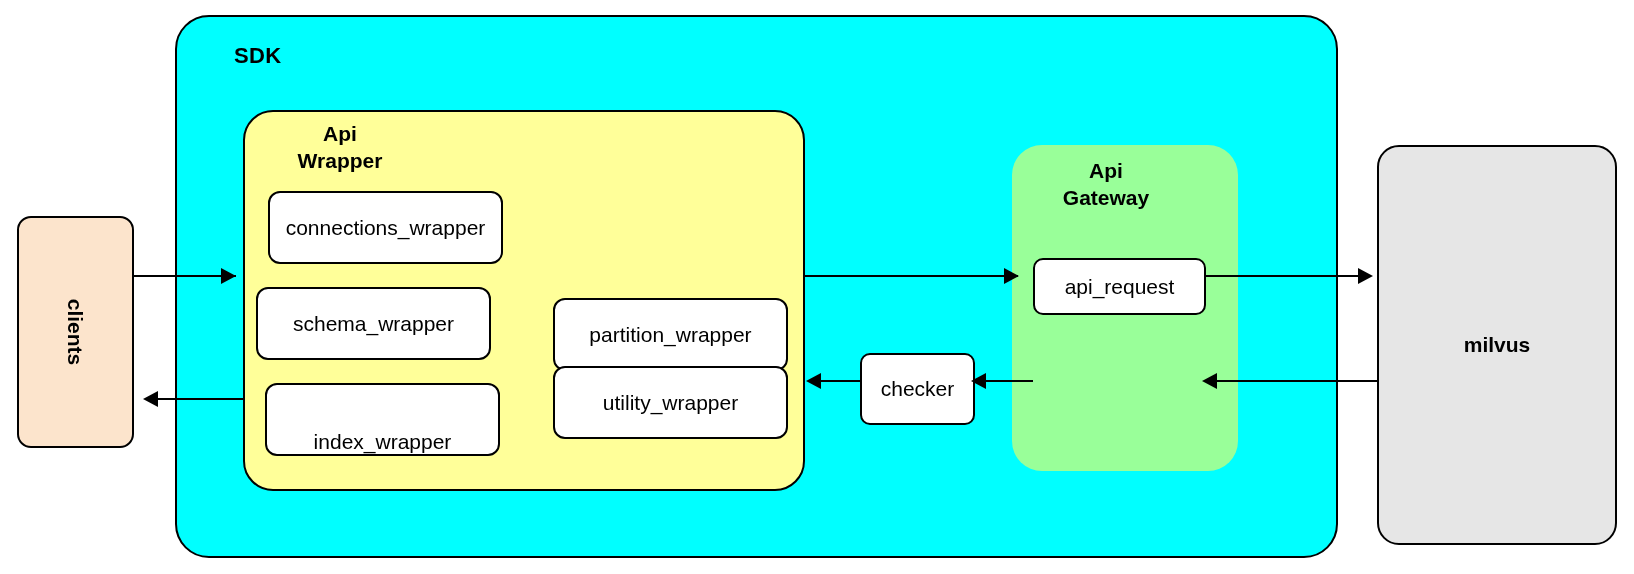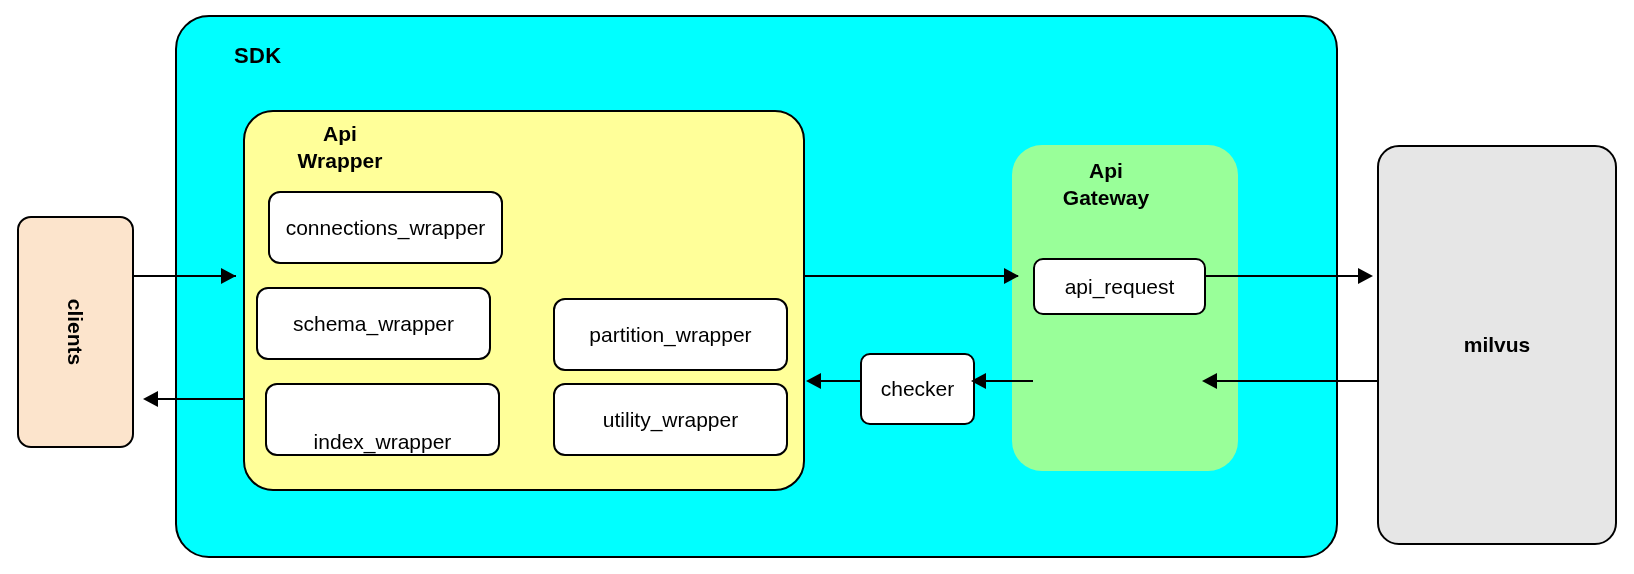--- a/index.html
+++ b/index.html
@@ -76,21 +76,21 @@
     border-radius: 12px;
     font-size: 21px;
     width: 235px;
     height: 73px;
   }
   #box-connections-wrapper { left: 268px; top: 191px; }
   #box-collections-wrapper { left: 553px; top: 191px; }
   #box-schema-wrapper      { left: 256px; top: 287px; }
   #box-partition-wrapper   { left: 553px; top: 298px; }
   #box-index-wrapper       { left: 265px; top: 383px; align-items: flex-end; }
-  #box-utility-wrapper     { left: 553px; top: 383px; align-items: center; }
+  #box-utility-wrapper     { left: 553px; top: 366px; align-items: center; }
 
   
   #api-gateway-group {
     left: 1012px;
     top: 145px;
     width: 226px;
     height: 326px;
     background: #99FF99;
     border: none;
     border-radius: 30px;

